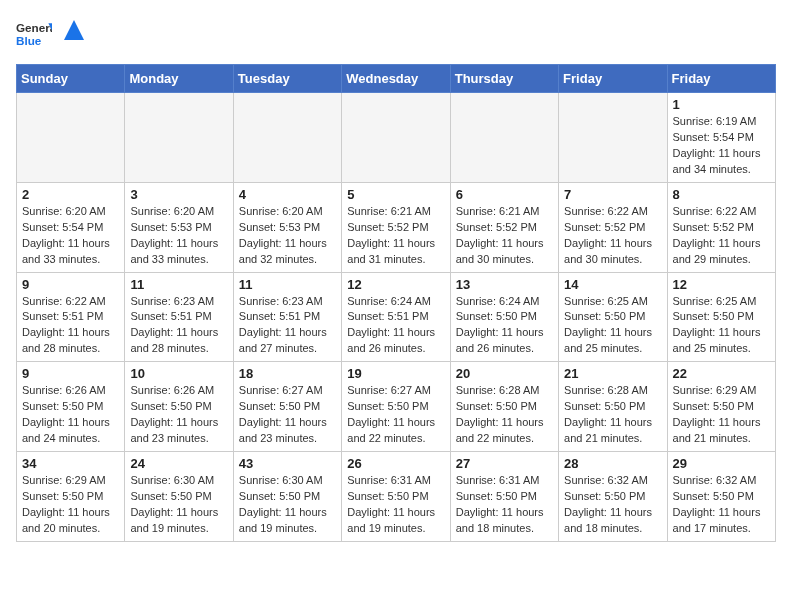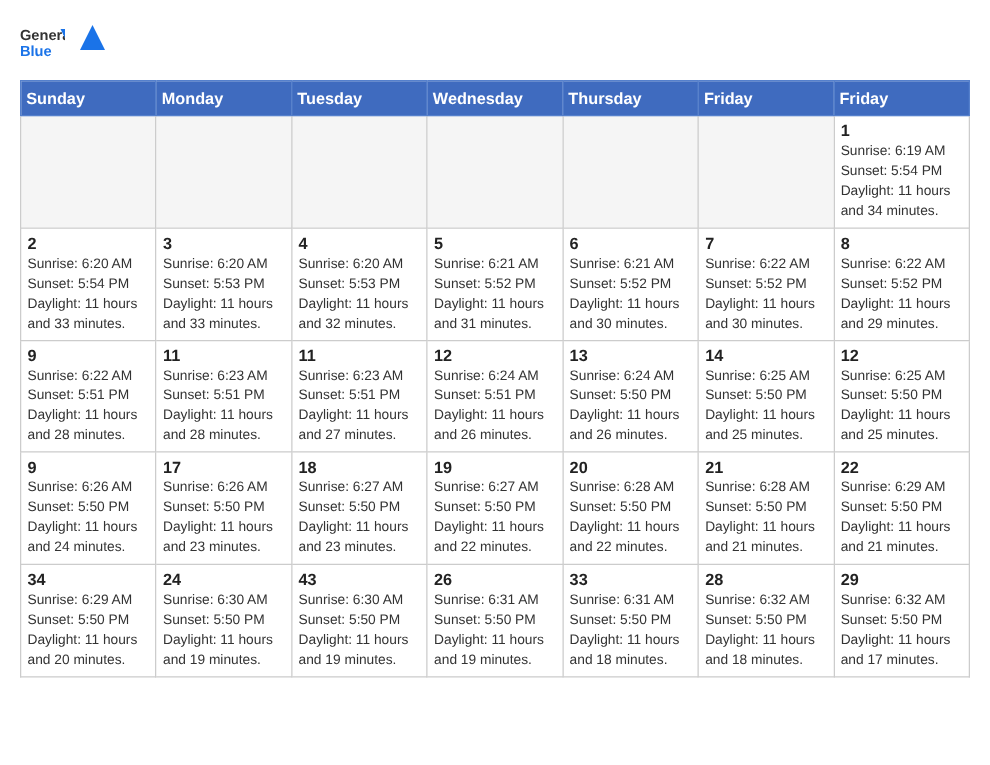--- a/index.html
+++ b/index.html
@@ -189,21 +189,21 @@
           <span class="day-number">12</span>
           <div class="day-info">Sunrise: 6:25 AM<br>Sunset: 5:50 PM<br>Daylight: 11 hours<br>and 25 minutes.</div>
         </td>
       </tr>
       <tr>
         <td>
           <span class="day-number">9</span>
           <div class="day-info">Sunrise: 6:26 AM<br>Sunset: 5:50 PM<br>Daylight: 11 hours<br>and 24 minutes.</div>
         </td>
         <td>
-          <span class="day-number">17</span>
+          <span class="day-number">10</span>
           <div class="day-info">Sunrise: 6:26 AM<br>Sunset: 5:50 PM<br>Daylight: 11 hours<br>and 23 minutes.</div>
         </td>
         <td>
           <span class="day-number">18</span>
           <div class="day-info">Sunrise: 6:27 AM<br>Sunset: 5:50 PM<br>Daylight: 11 hours<br>and 23 minutes.</div>
         </td>
         <td>
           <span class="day-number">19</span>
           <div class="day-info">Sunrise: 6:27 AM<br>Sunset: 5:50 PM<br>Daylight: 11 hours<br>and 22 minutes.</div>
         </td>
@@ -231,21 +231,21 @@
         </td>
         <td>
           <span class="day-number">43</span>
           <div class="day-info">Sunrise: 6:30 AM<br>Sunset: 5:50 PM<br>Daylight: 11 hours<br>and 19 minutes.</div>
         </td>
         <td>
           <span class="day-number">26</span>
           <div class="day-info">Sunrise: 6:31 AM<br>Sunset: 5:50 PM<br>Daylight: 11 hours<br>and 19 minutes.</div>
         </td>
         <td>
-          <span class="day-number">33</span>
+          <span class="day-number">27</span>
           <div class="day-info">Sunrise: 6:31 AM<br>Sunset: 5:50 PM<br>Daylight: 11 hours<br>and 18 minutes.</div>
         </td>
         <td>
           <span class="day-number">28</span>
           <div class="day-info">Sunrise: 6:32 AM<br>Sunset: 5:50 PM<br>Daylight: 11 hours<br>and 18 minutes.</div>
         </td>
         <td>
           <span class="day-number">29</span>
           <div class="day-info">Sunrise: 6:32 AM<br>Sunset: 5:50 PM<br>Daylight: 11 hours<br>and 17 minutes.</div>
         </td>

